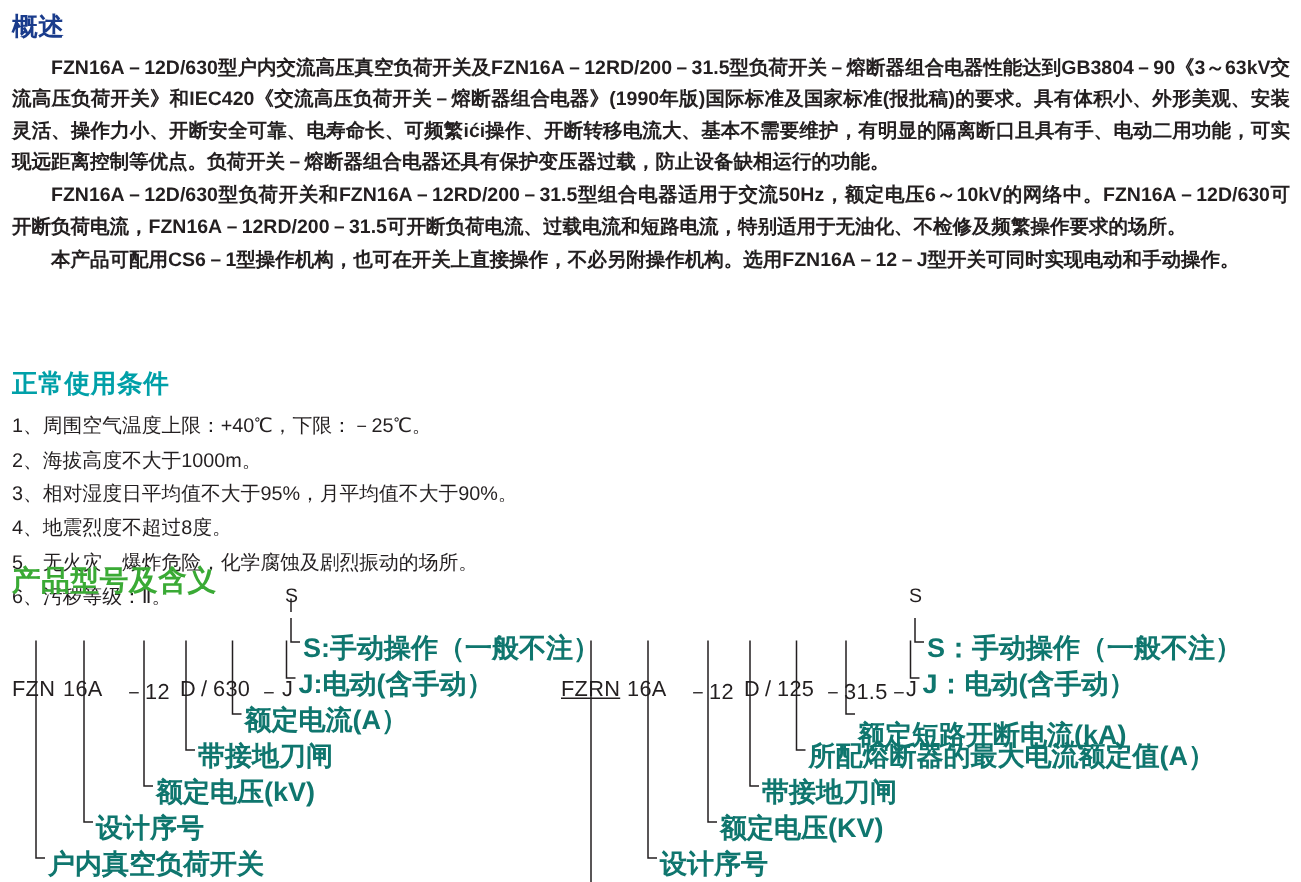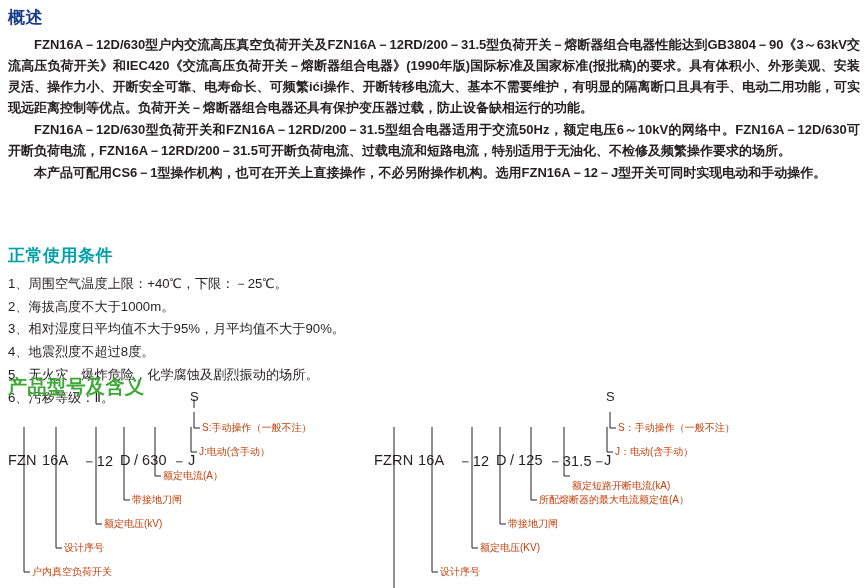--- a/index.html
+++ b/index.html
@@ -110,24 +110,25 @@
     margin-top: 46px;
   }
   .sup-s {
     position: absolute;
     font-size: 13px;
     top: -17px;
   }
 
   .legend {
     position: absolute;
-    font-size: 10px;
-    color: #c2410c;
+    font-size: 18px;
+    color: #0f766e;
     white-space: nowrap;
     line-height: 1;
+    font-weight: bold;
   }
 
   svg.leader {
     position: absolute;
     left: 0;
     top: 0;
     overflow: visible;
   }
 </style>
 </head>
@@ -200,21 +201,21 @@
         <div class="legend" style="left:155px; top:65px;">额定电流(A）</div>
         <div class="legend" style="left:124px; top:89px;">带接地刀闸</div>
         <div class="legend" style="left:96px;  top:113px;">额定电压(kV)</div>
         <div class="legend" style="left:56px;  top:137px;">设计序号</div>
         <div class="legend" style="left:24px;  top:161px;">户内真空负荷开关</div>
       </div>
 
       <div class="diagram right">
 
         <div class="code-line">
-          <span class="code-seg" style="left:0px;">FZRN</span>
+          <span class="code-seg" style="left:0px;text-decoration:underline;">FZRN</span>
           <span class="code-seg" style="left:44px;">16A</span>
           <span class="code-seg" style="left:84px;">－12</span>
           <span class="code-seg" style="left:122px;">D</span>
           <span class="code-seg" style="left:136px;">/</span>
           <span class="code-seg" style="left:144px;">125</span>
           <span class="code-seg" style="left:174px;">－31.5</span>
           <span class="code-seg" style="left:218px;">－</span>
           <span class="code-seg" style="left:230px;">J</span>
           <span class="sup-s" style="left:232px;">S</span>
         </div>

